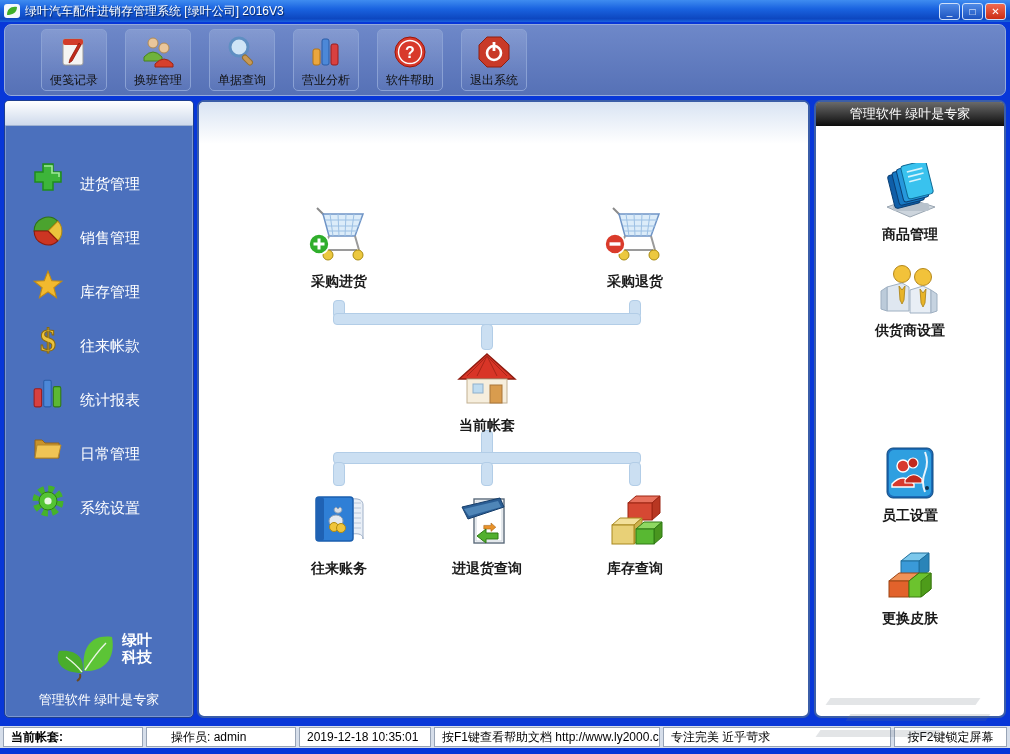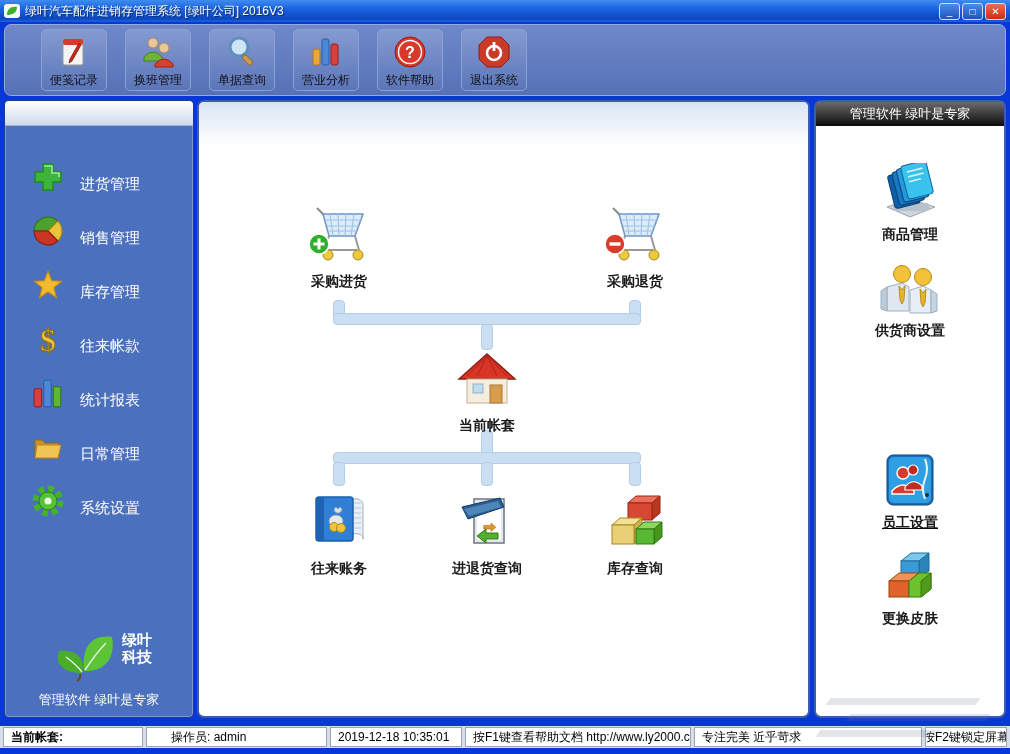--- a/index.html
+++ b/index.html
@@ -75,21 +75,21 @@
   .node .ficon{height:64px;display:flex;align-items:flex-end;justify-content:center;}
   .node .flabel{font-size:14px;font-weight:bold;color:#1a1a1a;margin-top:9px;white-space:nowrap;}
   .conn{position:absolute;background:#cbdff2;border:1px solid #b2cde7;border-radius:4px;box-sizing:border-box;}
   
   .statusbar{
     position:absolute;left:0;right:0;top:726px;height:22px;background:#d6deea;
     display:flex;gap:3px;padding:1px 3px;box-sizing:border-box;
   }
   .seg{background:#fff;border:1px solid #98a4b6;font-size:12px;color:#000;
     display:flex;align-items:center;padding:0 7px;box-sizing:border-box;white-space:nowrap;overflow:hidden;}
-  .s0{width:140px;font-weight:bold;}.s1{width:181px;padding-left:24px;}.s2{width:132px;}.s3{width:226px;}.s4{width:228px;}
+  .s0{width:140px;font-weight:bold;}.s1{width:150px;padding-left:24px;}.s2{width:132px;}.s3{width:226px;}.s4{width:228px;}
   .s5{flex:1;justify-content:center;}
   .watermark{position:absolute;right:2px;bottom:2px;width:190px;height:62px;opacity:.18;pointer-events:none;}
   .wm-stroke{position:absolute;background:#6a7480;transform:skewX(-35deg);}
 </style>
 </head>
 <body>
 
 <div class="titlebar">
   <span class="app-icon">
     <svg width="12" height="10" viewBox="0 0 12 10">
@@ -408,21 +408,21 @@
         <circle cx="44" cy="18" r="8.5" fill="#f2c23a" stroke="#b5881c"></circle>
         <polygon points="31,31 44,27 52,31 52,54 31,54" fill="#e8eef5" stroke="#9fb0c2"></polygon>
         <polygon points="52,31 58,35 58,52 52,54" fill="#c6d3e0" stroke="#9fb0c2"></polygon>
         <path d="M41 30 l3 4 l3 -4 l-1 14 l-2 4 l-2 -4 Z" fill="#e8b428" stroke="#a87f12" stroke-width=".8"></path>
       </svg>
     </span>
     <div class="rlabel">供货商设置</div>
   </div>
 
 
-  <div class="r-item" style="top:348px;text-decoration:underline;">
+  <div class="r-item" style="top:341px;">
     <span class="ricon">
       <svg width="58" height="58" viewBox="0 0 58 58">
         <rect x="6" y="4" width="46" height="50" rx="6" fill="#1b6cb8" stroke="#114a80"></rect>
         <rect x="8" y="6" width="42" height="46" rx="5" fill="#2e9fe0"></rect>
         <path d="M44 8 q4 10 0 20 q-4 10 0 20" fill="none" stroke="#e8f4fc" stroke-width="2"></path>
         <circle cx="46" cy="44" r="2" fill="#10324e"></circle>
         <circle cx="22" cy="22" r="6" fill="#d83a2e" stroke="#fff" stroke-width="1.4"></circle>
         <path d="M11 40 q11 -12 22 0 v3 h-22 Z" fill="#d83a2e" stroke="#fff" stroke-width="1.4"></path>
         <circle cx="32" cy="19" r="5" fill="#c22a1e" stroke="#fff" stroke-width="1.2"></circle>
         <path d="M24 36 q8 -10 17 -1 v4 h-17 Z" fill="#c22a1e" stroke="#fff" stroke-width="1.2"></path>

